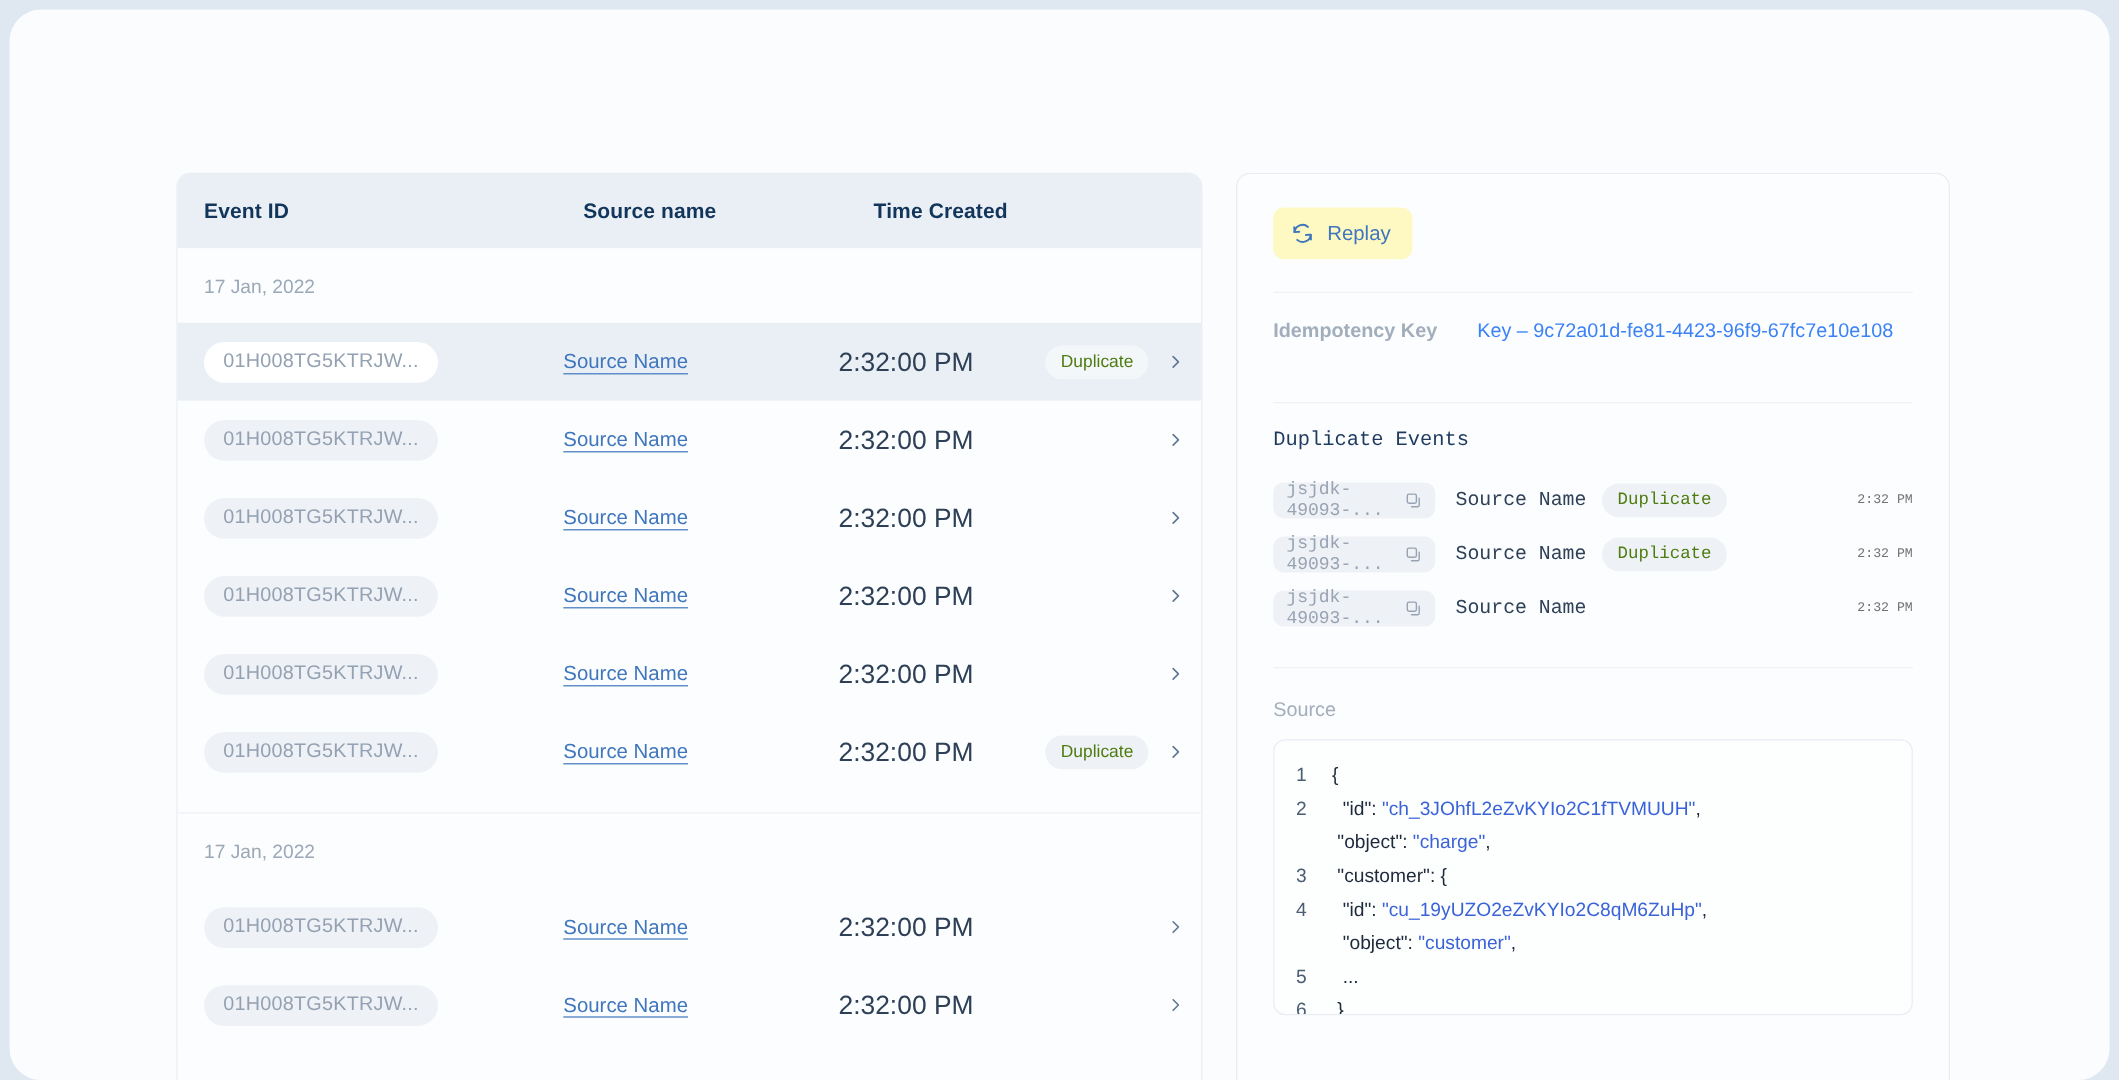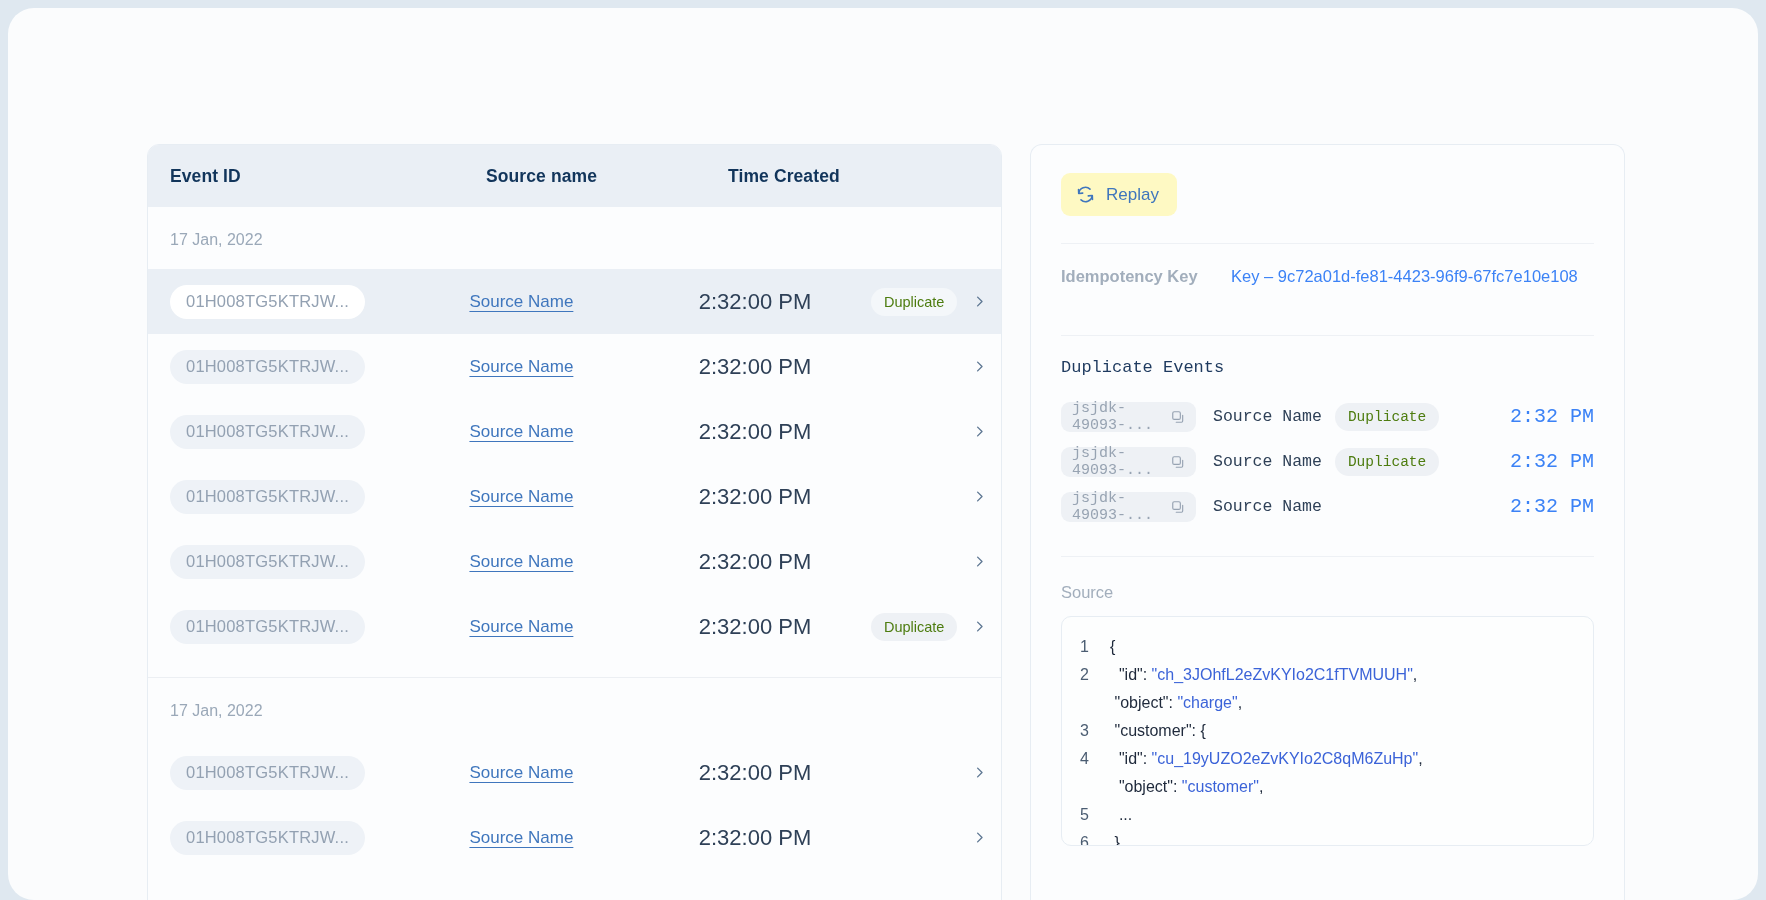--- a/index.html
+++ b/index.html
@@ -212,22 +212,22 @@
     width: 135px;
   }
   .dup-source {
     font-size: 16.5px;
     color: #2e4057;
     margin-left: 17px;
   }
   .dup-row .dup-badge { margin-left: 13px; }
   .dup-time {
     margin-left: auto;
-    font-size: 20px;
-    color: #3b82f6;
+    font-size: 11px;
+    color: #737373;
   }
 
   #event-section { padding-top: 26px; }
   .muted-label {
     font-size: 16.5px;
     color: #a2aebc;
     margin-bottom: 14px;
   }
 
   #code-block {

